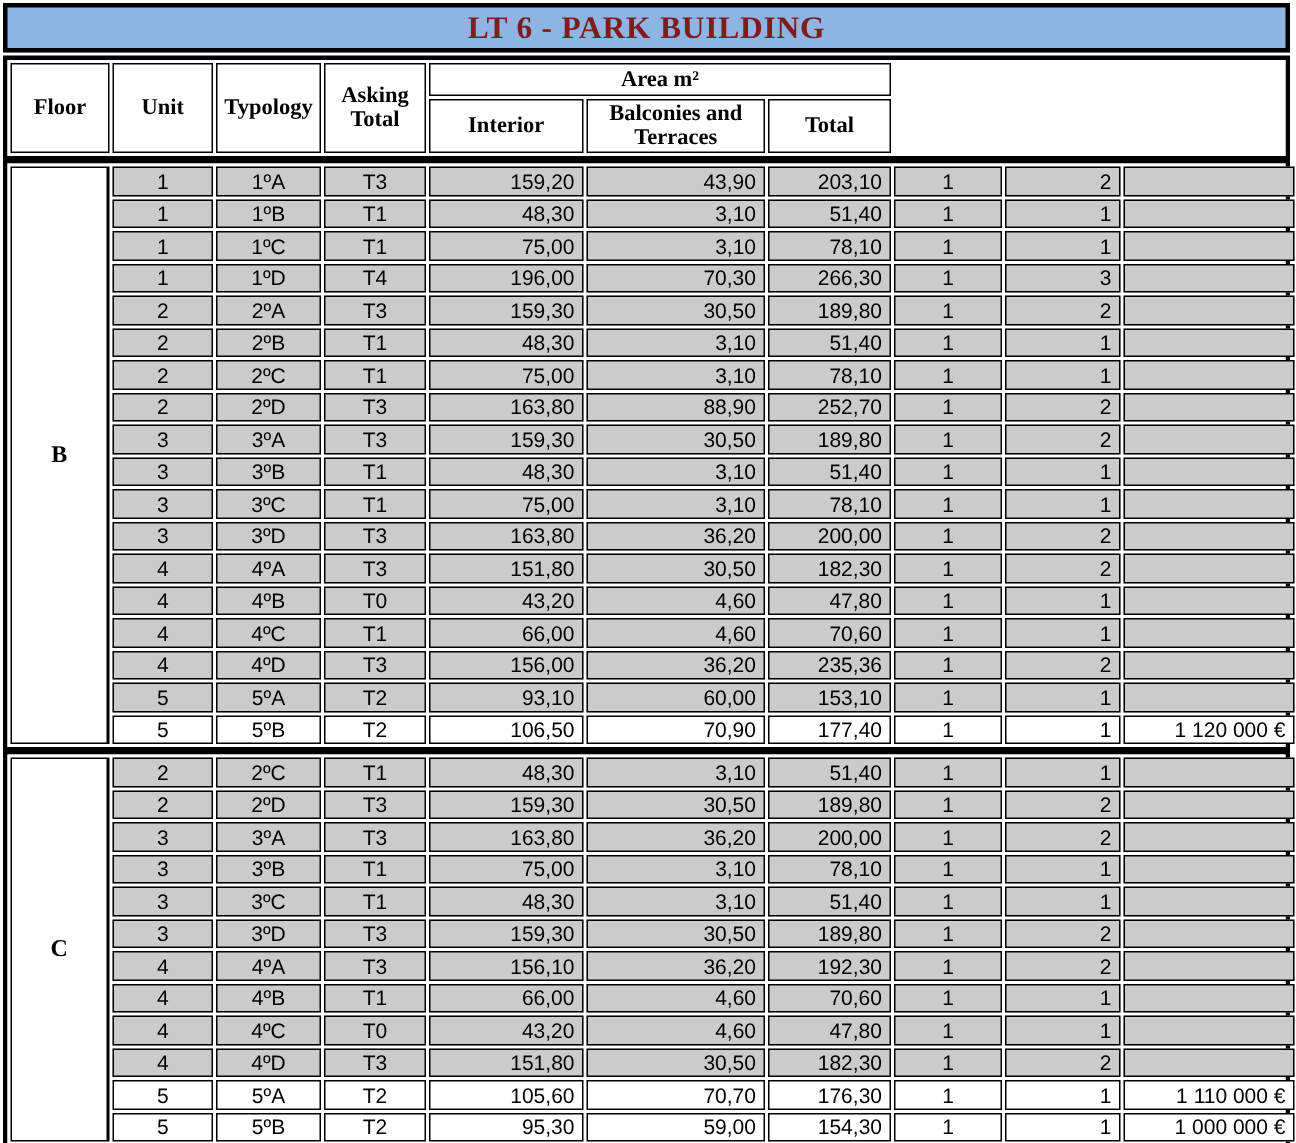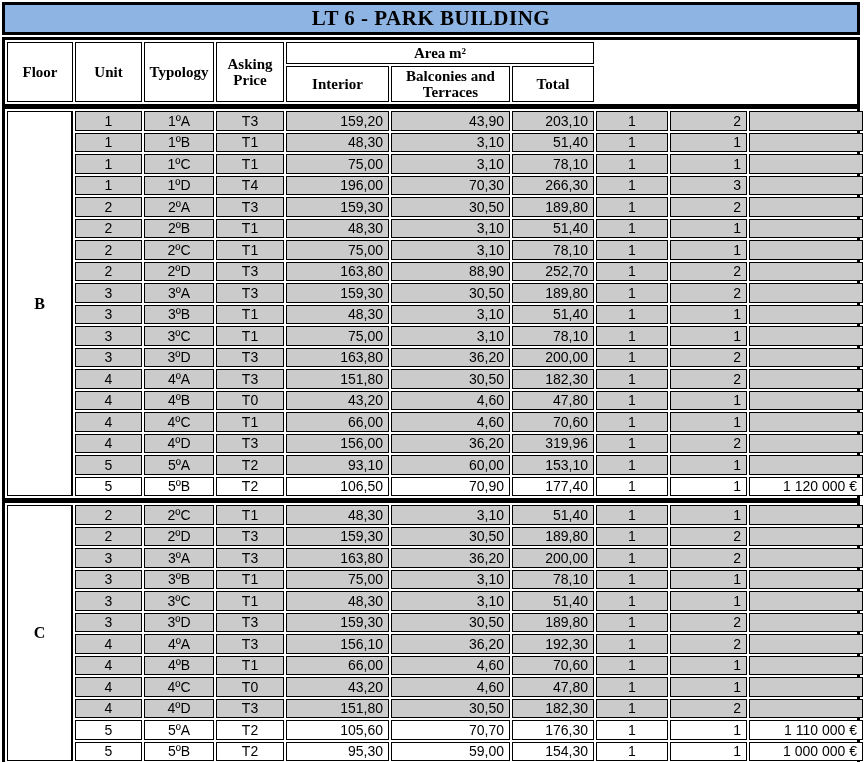--- a/index.html
+++ b/index.html
@@ -15,21 +15,21 @@
   .title-bar {
     border: 3px solid #000;
     background: #8EB4E3;
     height: 27px;
     display: flex;
     align-items: center;
     justify-content: center;
     font-family: "Liberation Serif", serif;
     font-weight: bold;
     font-size: 21px;
-    color: #000000;
+    color: #7f1d1d;
     letter-spacing: 0.5px;
   }
 
   .box {
     border: 3px solid #000;
     background: #fff;
   }
   .header-box { margin-top: 2px; }
   .section-box { margin-top: -1px; }
 
@@ -97,21 +97,21 @@
 
   <div class="box header-box">
     <div class="grid header-grid">
       <div class="hcell rowspan2">Floor</div>
       <div class="hcell rowspan2">Unit</div>
       <div class="hcell rowspan2">Typology</div>
       <div class="hcell area-group">Area m²</div>
       <div class="hcell sub sub-interior">Interior</div>
       <div class="hcell sub sub-balconies">Balconies and Terraces</div>
       <div class="hcell sub sub-total">Total</div>
-      <div class="hcell rowspan2">Asking Price</div>
+      <div class="hcell rowspan2">Asking Total</div>
     </div>
   </div>
 
   <div class="box section-box">
     <div class="grid section-grid">
         <div class="cell block-cell" style="grid-row: 1 / span 18;">B</div>
         <div class="cell al-c">1</div>
         <div class="cell al-c">1ºA</div>
         <div class="cell al-c">T3</div>
         <div class="cell al-r">159,20</div>
@@ -244,21 +244,21 @@
         <div class="cell al-r">4,60</div>
         <div class="cell al-r">70,60</div>
         <div class="cell al-c">1</div>
         <div class="cell al-r">1</div>
         <div class="cell al-r"></div>
         <div class="cell al-c">4</div>
         <div class="cell al-c">4ºD</div>
         <div class="cell al-c">T3</div>
         <div class="cell al-r">156,00</div>
         <div class="cell al-r">36,20</div>
-        <div class="cell al-r">319,96</div>
+        <div class="cell al-r">235,36</div>
         <div class="cell al-c">1</div>
         <div class="cell al-r">2</div>
         <div class="cell al-r"></div>
         <div class="cell al-c">5</div>
         <div class="cell al-c">5ºA</div>
         <div class="cell al-c">T2</div>
         <div class="cell al-r">93,10</div>
         <div class="cell al-r">60,00</div>
         <div class="cell al-r">153,10</div>
         <div class="cell al-c">1</div>

